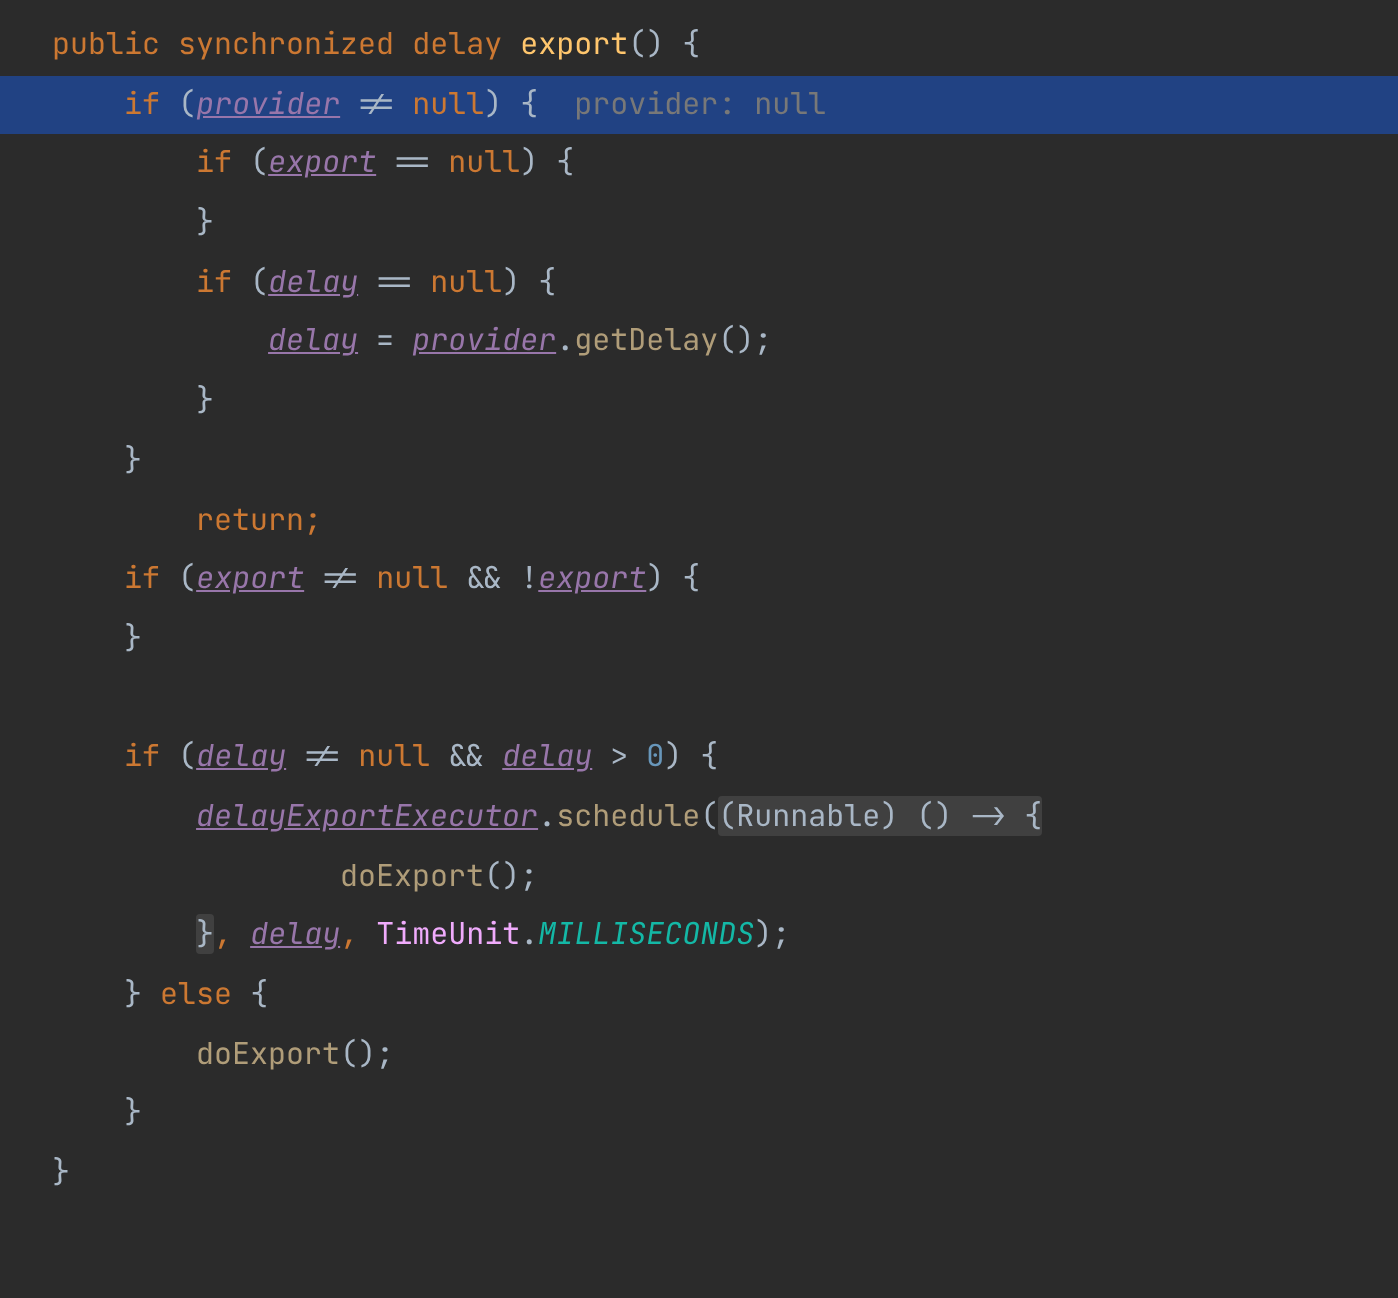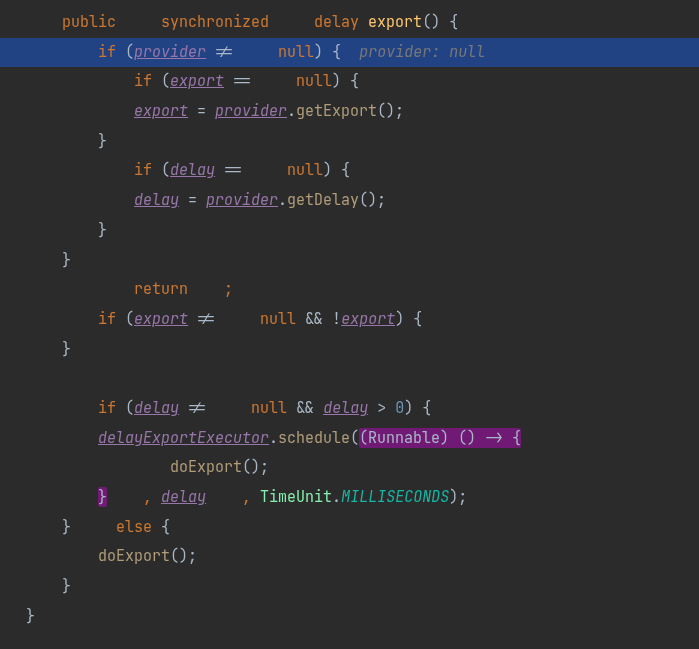--- a/index.html
+++ b/index.html
@@ -15,49 +15,48 @@
     padding-top: 8px;
   }
   .line {
     white-space: pre;
     padding-left: 8px;
     height: 29.7px;
   }
   .highlighted {
     background: #214283;
   }
-  .kw { color: #cc7832; margin-left: 36px; }
+  .kw { color: #cc7832; }
   .method-decl { color: #ffc66d; }
   .method-call { color: #b09d79; }
   .field { color: #9876aa; font-style: italic; text-decoration: underline; }
-  .param-hint { color: #787878; font-style: italic; }
+  .param-hint { color: #787878; }
   .num { color: #6897bb; }
   .const { color: #14b8a6; font-style: italic; }
   .paren { color: #a9b7c6; }
   .op { color: #a9b7c6; }
-  .type { color: #86efac; }
+  .type { color: #f0abfc; }
   .txt { color: #a9b7c6; }
   .dim-bg {
-    background: #701a75;
+    background: #404040;
     border-radius: 2px;
     margin-top: 15px;
   }
 </style>
 </head>
 <body>
 
 <div>
 
 <div class="line"><span>  </span><span class="kw">public</span><span> </span><span class="kw">synchronized</span><span> </span><span class="kw">delay</span><span> </span><span class="method-decl">export</span><span class="paren">() {</span></div>
 
 <div class="line highlighted"><span>  </span><span>    </span><span class="kw">if</span><span class="paren"> (</span><span class="field">provider</span><span class="op"> != </span><span class="kw">null</span><span class="paren">) {  </span><span class="param-hint">provider: null</span></div>
 
 <div class="line"><span>  </span><span>        </span><span class="kw">if</span><span class="paren"> (</span><span class="field">export</span><span class="op"> == </span><span class="kw">null</span><span class="paren">) {</span></div>
 
-<div class="line"><span>  </span><span>            </span><span class="field">export</span><span class="op"> = </span><span class="field">provider</span><span class="txt">.</span><span class="method-call">getExport</span><span class="paren">();</span></div>
 
 <div class="line"><span>  </span><span>        </span><span class="paren">}</span></div>
 
 <div class="line"><span>  </span><span>        </span><span class="kw">if</span><span class="paren"> (</span><span class="field">delay</span><span class="op"> == </span><span class="kw">null</span><span class="paren">) {</span></div>
 
 <div class="line"><span>  </span><span>            </span><span class="field">delay</span><span class="op"> = </span><span class="field">provider</span><span class="txt">.</span><span class="method-call">getDelay</span><span class="paren">();</span></div>
 
 <div class="line"><span>  </span><span>        </span><span class="paren">}</span></div>
 
 <div class="line"><span>  </span><span>    </span><span class="paren">}</span></div>

